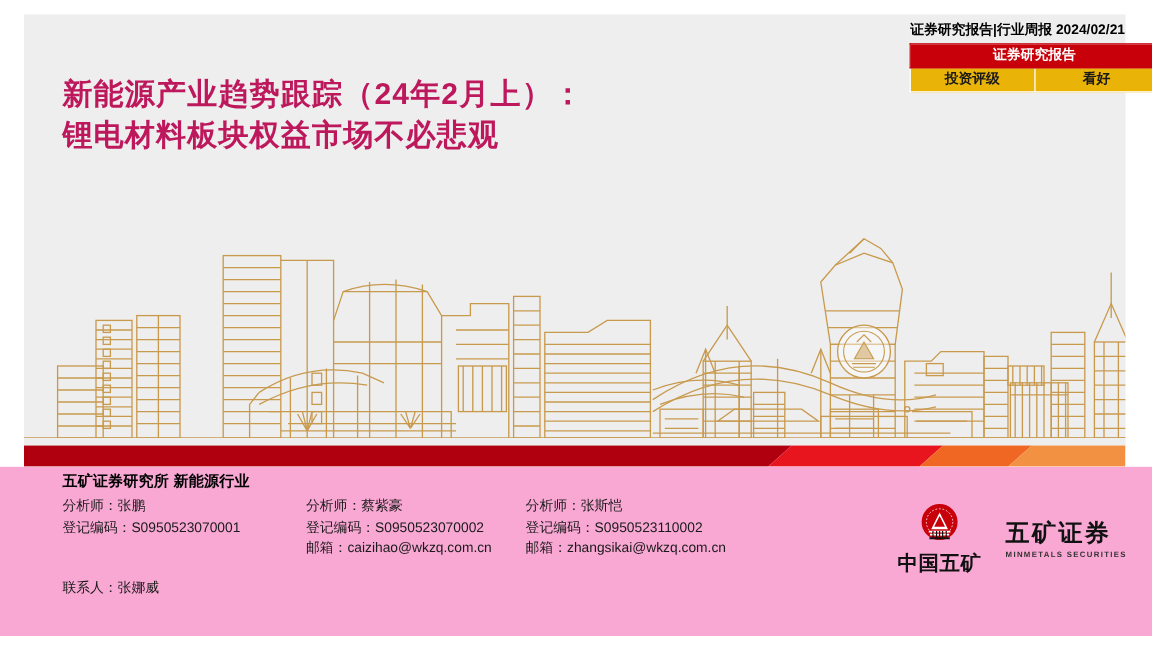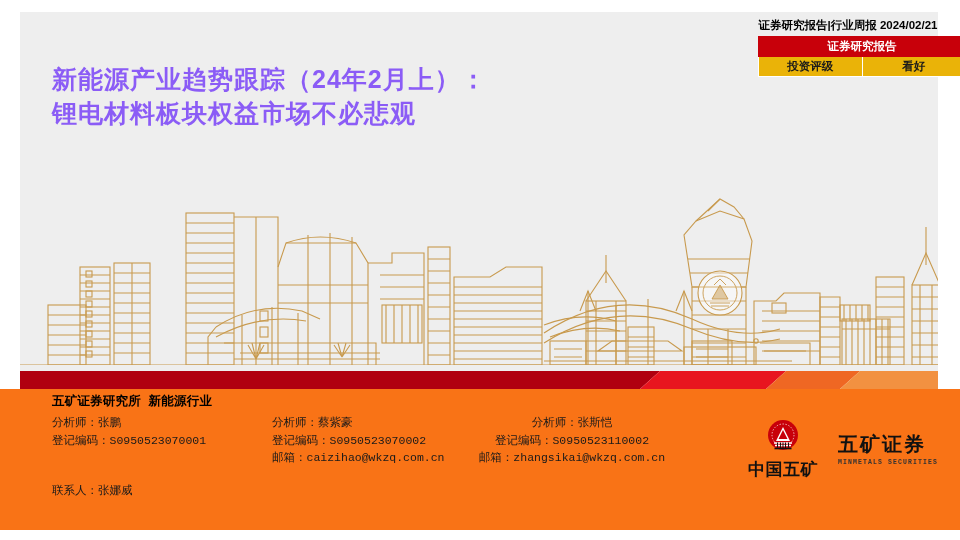--- a/index.html
+++ b/index.html
@@ -78,21 +78,21 @@
   
   .title-block {
     position: absolute;
     left: 52px;
     top: 62px;
     z-index: 5;
   }
   .title-line {
     font-size: 25px;
     font-weight: bold;
-    color: #8b5cf6;
+    color: #be185d;
     line-height: 34px;
     letter-spacing: 1px;
     white-space: nowrap;
   }
 
   
   .skyline {
     position: absolute;
     left: 0;
     bottom: 10px;
@@ -112,48 +112,47 @@
   }
   .band svg { display: block; width: 100%; height: 100%; }
 
   
   .footer {
     position: absolute;
     left: 0;
     top: 389px;
     width: 960px;
     height: 141px;
-    background: #f97316;
-    font-family: Liberation Mono, monospace;
+    background: #f9a8d4;
   }
   .research-heading {
     position: absolute;
     left: 52px;
     top: 4px;
     font-size: 12.5px;
     font-weight: bold;
     color: #000000;
     white-space: nowrap;
     letter-spacing: 0.2px;
   }
   .analysts {
     position: absolute;
     left: 52px;
     top: 25px;
     display: flex;
-    gap: 17px;
+    gap: 0px;
   }
   .analyst-col {
     font-size: 11.5px;
     color: #1a1a1a;
     line-height: 17.5px;
   }
   .analyst-col.c0 { width: 203px; }
   .analyst-col.c1 { width: 183px; }
-  .analyst-col.c2 { width: 200px; text-align: center; }
+  .analyst-col.c2 { width: 200px; }
   .analyst-row { white-space: nowrap; }
 
   .contacts {
     position: absolute;
     left: 52px;
     top: 93px;
     display: flex;
   }
   .contact-col {
     font-size: 11.5px;

